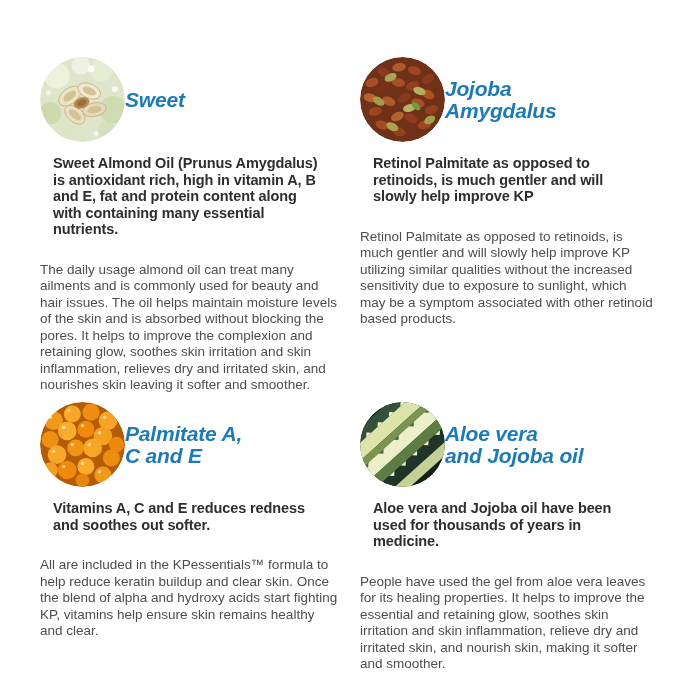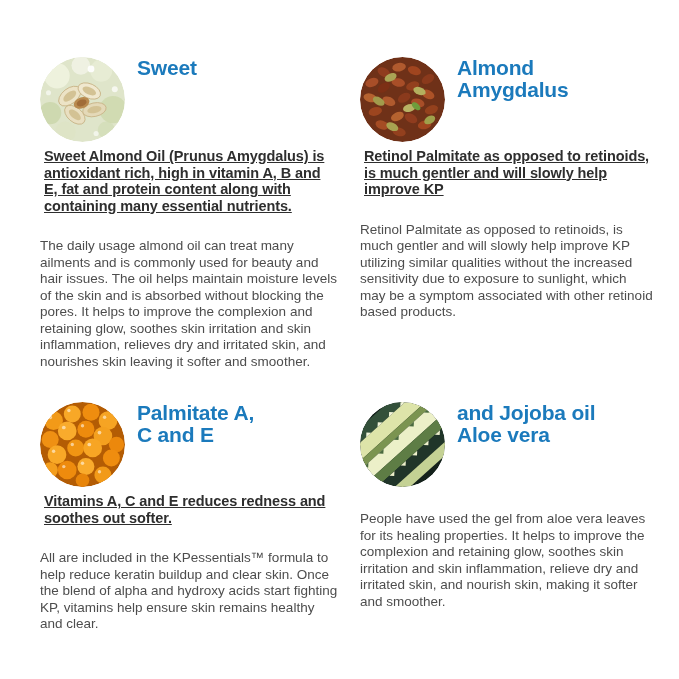--- a/index.html
+++ b/index.html
@@ -16,34 +16,34 @@
     overflow:hidden;
   }
   .grid{
     display:grid;
     grid-template-columns:300px 295px;
     grid-template-rows:345px auto;
     column-gap:20px;
     padding:57px 24px 0 40px;
   }
   .card-head{
-    display:flex;align-items:flex-start;gap:12px;margin-bottom:6px;
+    display:flex;align-items:center;margin-bottom:6px;font-style:italic;
   }
   .photo{
     width:85px;height:85px;flex:0 0 85px;border-radius:50%;overflow:hidden;
   }
   .photo svg{display:block;}
   .title{
     margin:0;font-size:21px;line-height:22px;font-weight:600;
     color:var(--accent);letter-spacing:-0.2px;
   }
   .title span{display:block;}
   .intro{
-    margin:4px;font-size:14.5px;line-height:16.5px;font-weight:700;
-    color:var(--intro);letter-spacing:-0.1px;text-decoration:underline;
+    margin:13px;font-size:14.5px;line-height:16.5px;font-weight:700;
+    color:var(--intro);letter-spacing:-0.1px;
   }
   .bodytext{
     margin:24px 0 0 0;font-size:13.5px;line-height:16.5px;
     color:var(--body);
   }
 </style>
 </head>
 <body>
 
 <div class="grid">
@@ -132,21 +132,21 @@
               <ellipse cx="22" cy="52" rx="7.5" ry="4.5" fill="#a19b4c" transform="rotate(30 22 52)"></ellipse>
               <ellipse cx="58" cy="60" rx="7.5" ry="4.5" fill="#b8b264" transform="rotate(-15 58 60)"></ellipse>
               <ellipse cx="38" cy="82" rx="7.5" ry="4.5" fill="#a8a251" transform="rotate(25 38 82)"></ellipse>
               <ellipse cx="82" cy="74" rx="7" ry="4.5" fill="#9fa04b" transform="rotate(-30 82 74)"></ellipse>
               <ellipse cx="66" cy="58" rx="6" ry="3.5" fill="#6f9c3c" transform="rotate(40 66 58)"></ellipse>
             </g>
           </g>
         </svg>
       </div>
       <h2 class="title">
-        <span>Almond</span>
+        <span>Jojoba</span>
         <span>Amygdalus</span>
       </h2>
     </header>
     <p class="intro">Retinol Palmitate as opposed to retinoids, is much gentler and will slowly help improve KP</p>
     <p class="bodytext">Retinol Palmitate as opposed to retinoids, is much gentler and will slowly help improve KP utilizing similar qualities without the increased sensitivity due to exposure to sunlight, which may be a symptom associated with other retinoid based products.</p>
   </article>
 
   <article class="card">
     <header class="card-head">
       <div class="photo">
@@ -248,20 +248,21 @@
                 <path d="M22 39l4 4 4-4z"></path>
                   <path d="M46 39l4 4 4-4z"></path>
                 <path d="M70 39l4 4 4-4z"></path>
                   <path d="M94 39l4 4 4-4z"></path>
               </g>
             </g>
           </g>
         </svg>
       </div>
       <h2 class="title">
+        <span>Aloe vera</span>
         <span>and Jojoba oil</span>
-        <span>Aloe vera</span>
-      </h2>
-    </header>
-    <p class="bodytext">People have used the gel from aloe vera leaves for its healing properties. It helps to improve the complexion and retaining glow, soothes skin irritation and skin inflammation, relieve dry and irritated skin, and nourish skin, making it softer and smoother.</p>
+      </h2>
+    </header>
+    <p class="intro">Aloe vera and Jojoba oil have been used for thousands of years in medicine.</p>
+    <p class="bodytext">People have used the gel from aloe vera leaves for its healing properties. It helps to improve the essential and retaining glow, soothes skin irritation and skin inflammation, relieve dry and irritated skin, and nourish skin, making it softer and smoother.</p>
   </article>
 
 </div>
 
 </body></html>

